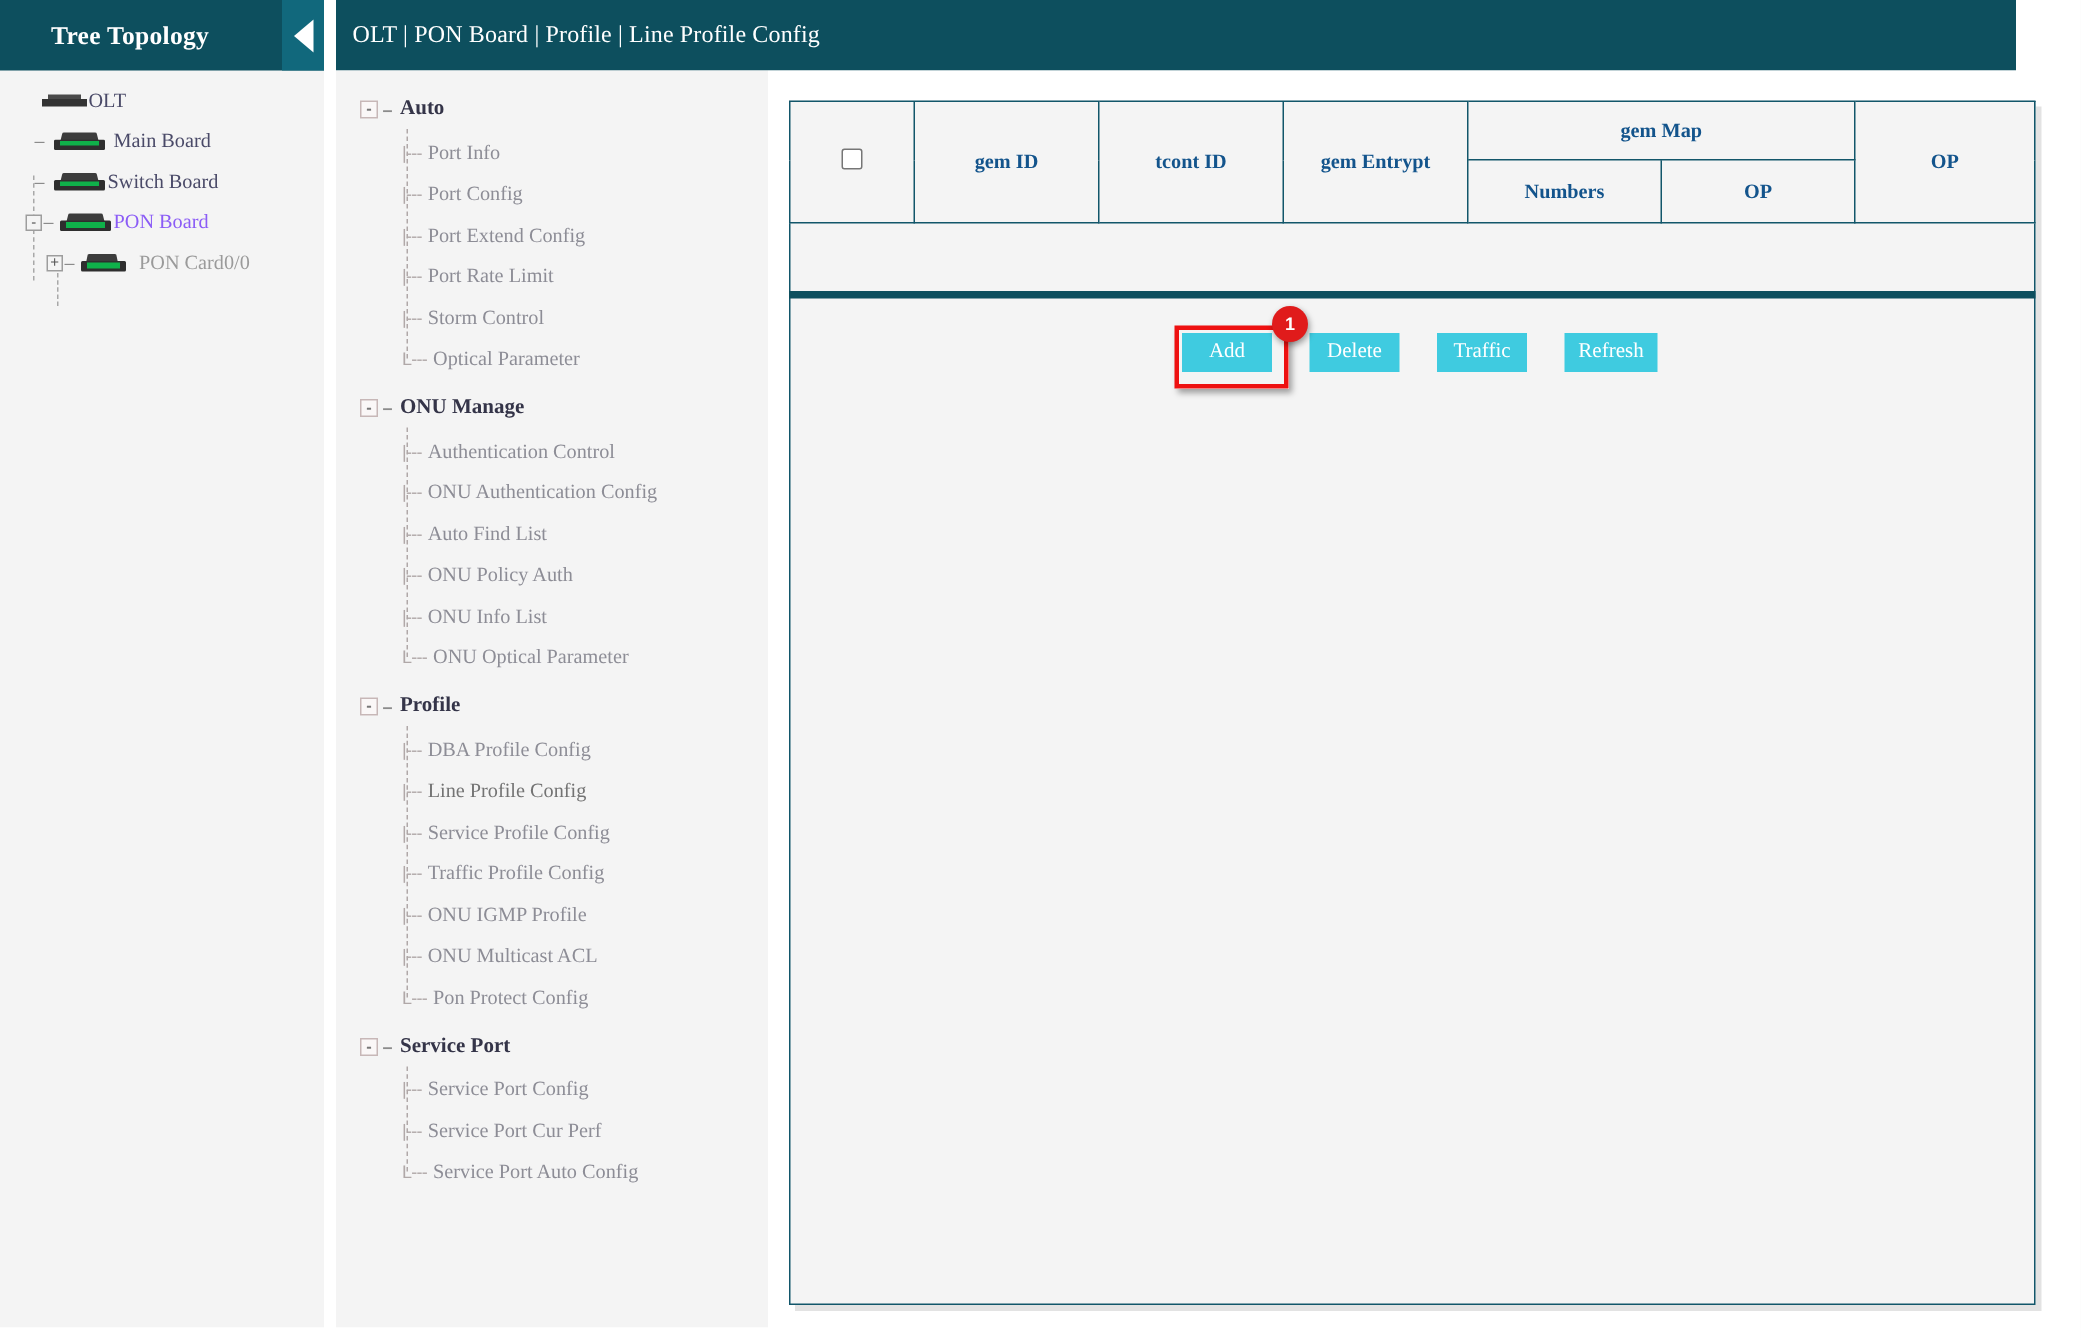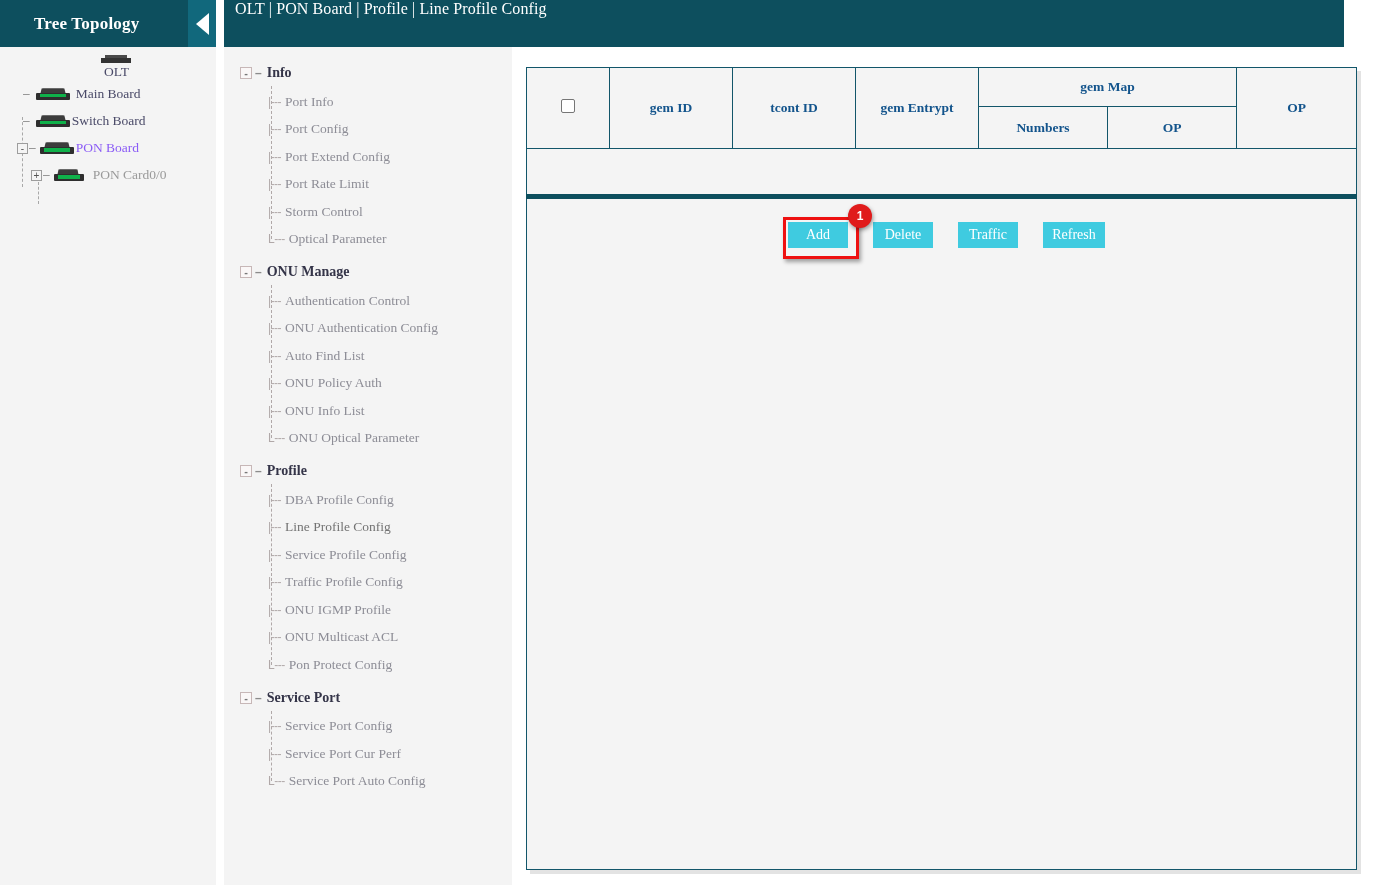--- a/index.html
+++ b/index.html
@@ -181,21 +181,21 @@
     margin-right: 4px;
     flex: 0 0 auto;
   }
   .navitem.selected .txt { color: #737373; }
 
   
   #topbar {
     position: absolute; left: 224px; top: 0;
     width: 1120px; height: 47px;
     background: #0d4f5e;
-    display: flex; 
+    display: flex; align-items: center;
   }
   #breadcrumb {
     color: #ffffff;
     font-size: 16px;
     padding-left: 11px;
     letter-spacing: 0.1px;
   }
 
   #content {
     position: absolute; left: 512px; top: 47px;
@@ -343,21 +343,21 @@
       <div id="collapse-btn">
         <span class="arrow"></span>
       </div>
     </div>
 
     <div id="tree-body">
 
       <div class="vline" style="left:22px; top:70px; height:70px;"></div>
       <div class="vline" style="left:38px; top:135px; height:22px;"></div>
 
-      <div class="tnode" style="padding-left:16px; height:26px;flex-direction:column;">
+      <div class="tnode" style="padding-left:28px; height:26px;">
         <span class="olt-ico">
           <span class="top"></span>
             <span class="base"></span>
         </span>
         <span class="tlabel">OLT</span>
       </div>
 
       <div class="tnode" style="padding-left:22px; margin-top:1px;">
         <span class="dash">–</span>
         <span class="board-ico" style="margin-left:5px;">
@@ -406,21 +406,21 @@
   <div id="topbar">
     <span id="breadcrumb">OLT | PON Board | Profile | Line Profile Config</span>
   </div>
 
   <div id="nav-panel">
 
     <div class="navgroup">
       <div class="navgroup-head">
         <span class="toggle">-</span>
         <span class="stub">–</span>
-        <span>Info</span>
+        <span>Auto</span>
       </div>
       <div class="navitems">
         <span class="trunk"></span>
         <div class="navitem">
             <span class="conn">|---</span>
             <span class="txt">Port Info</span>
           </div>
         <div class="navitem">
             <span class="conn">|---</span>
             <span class="txt">Port Config</span>

